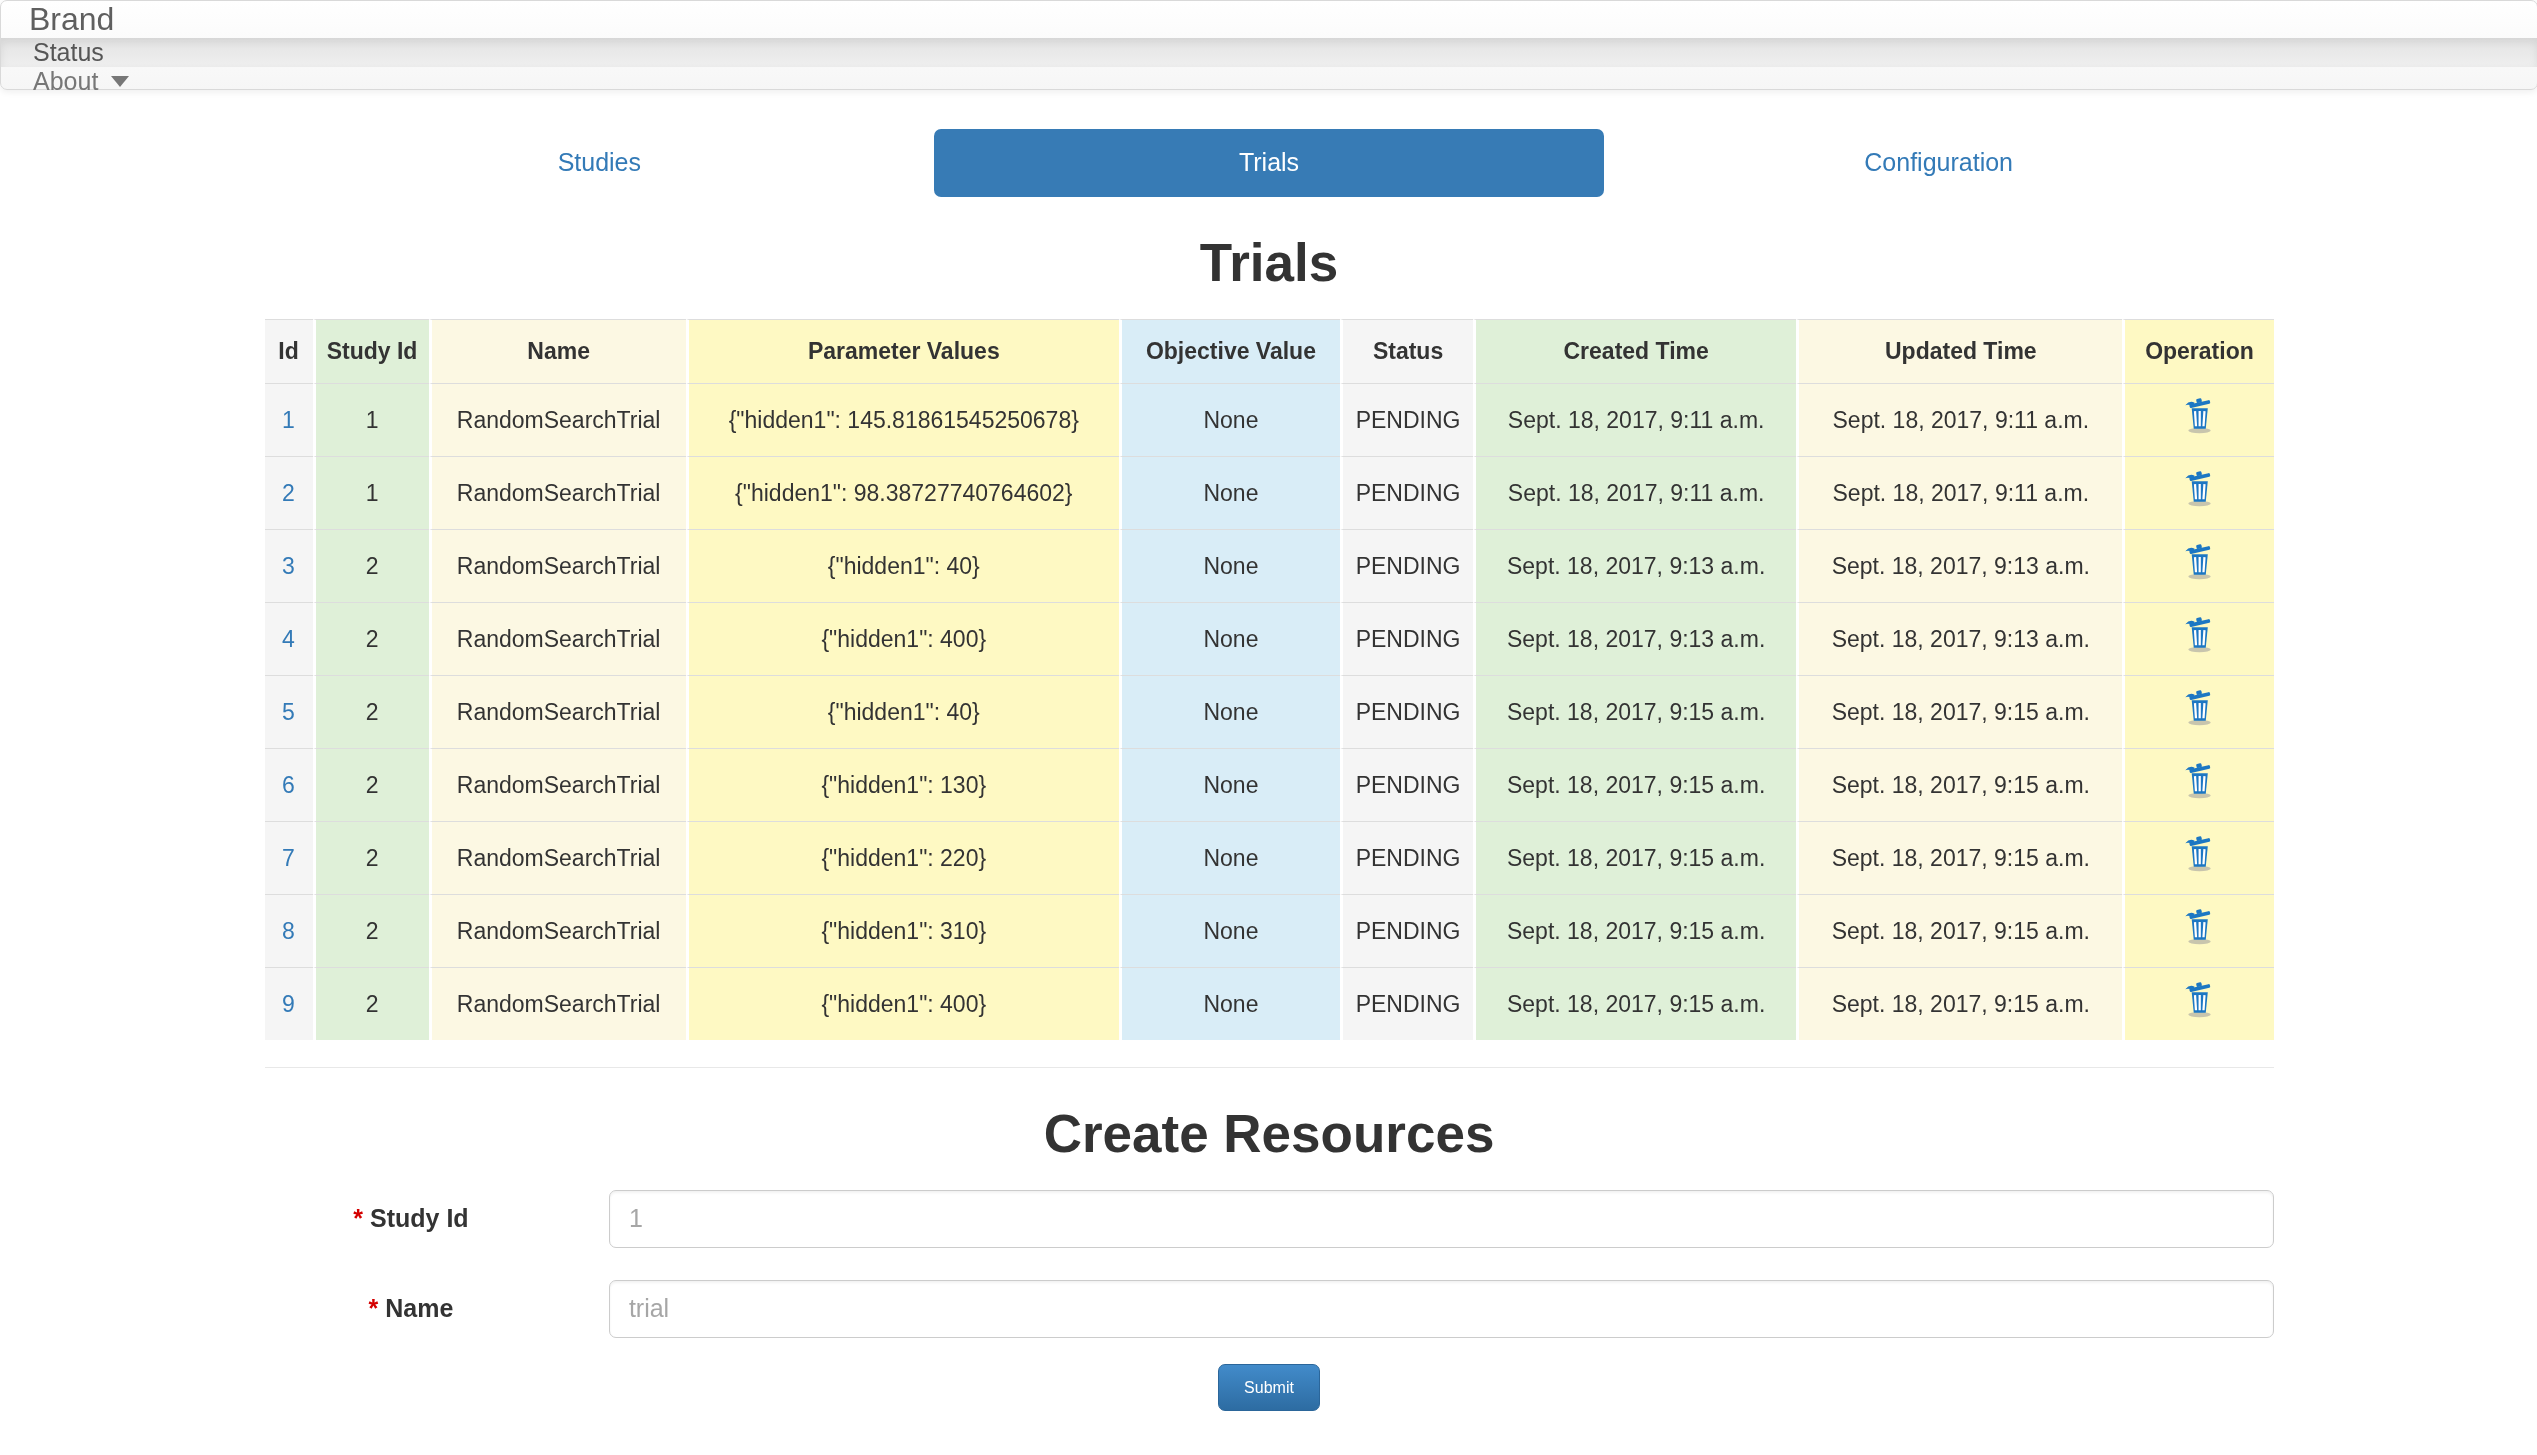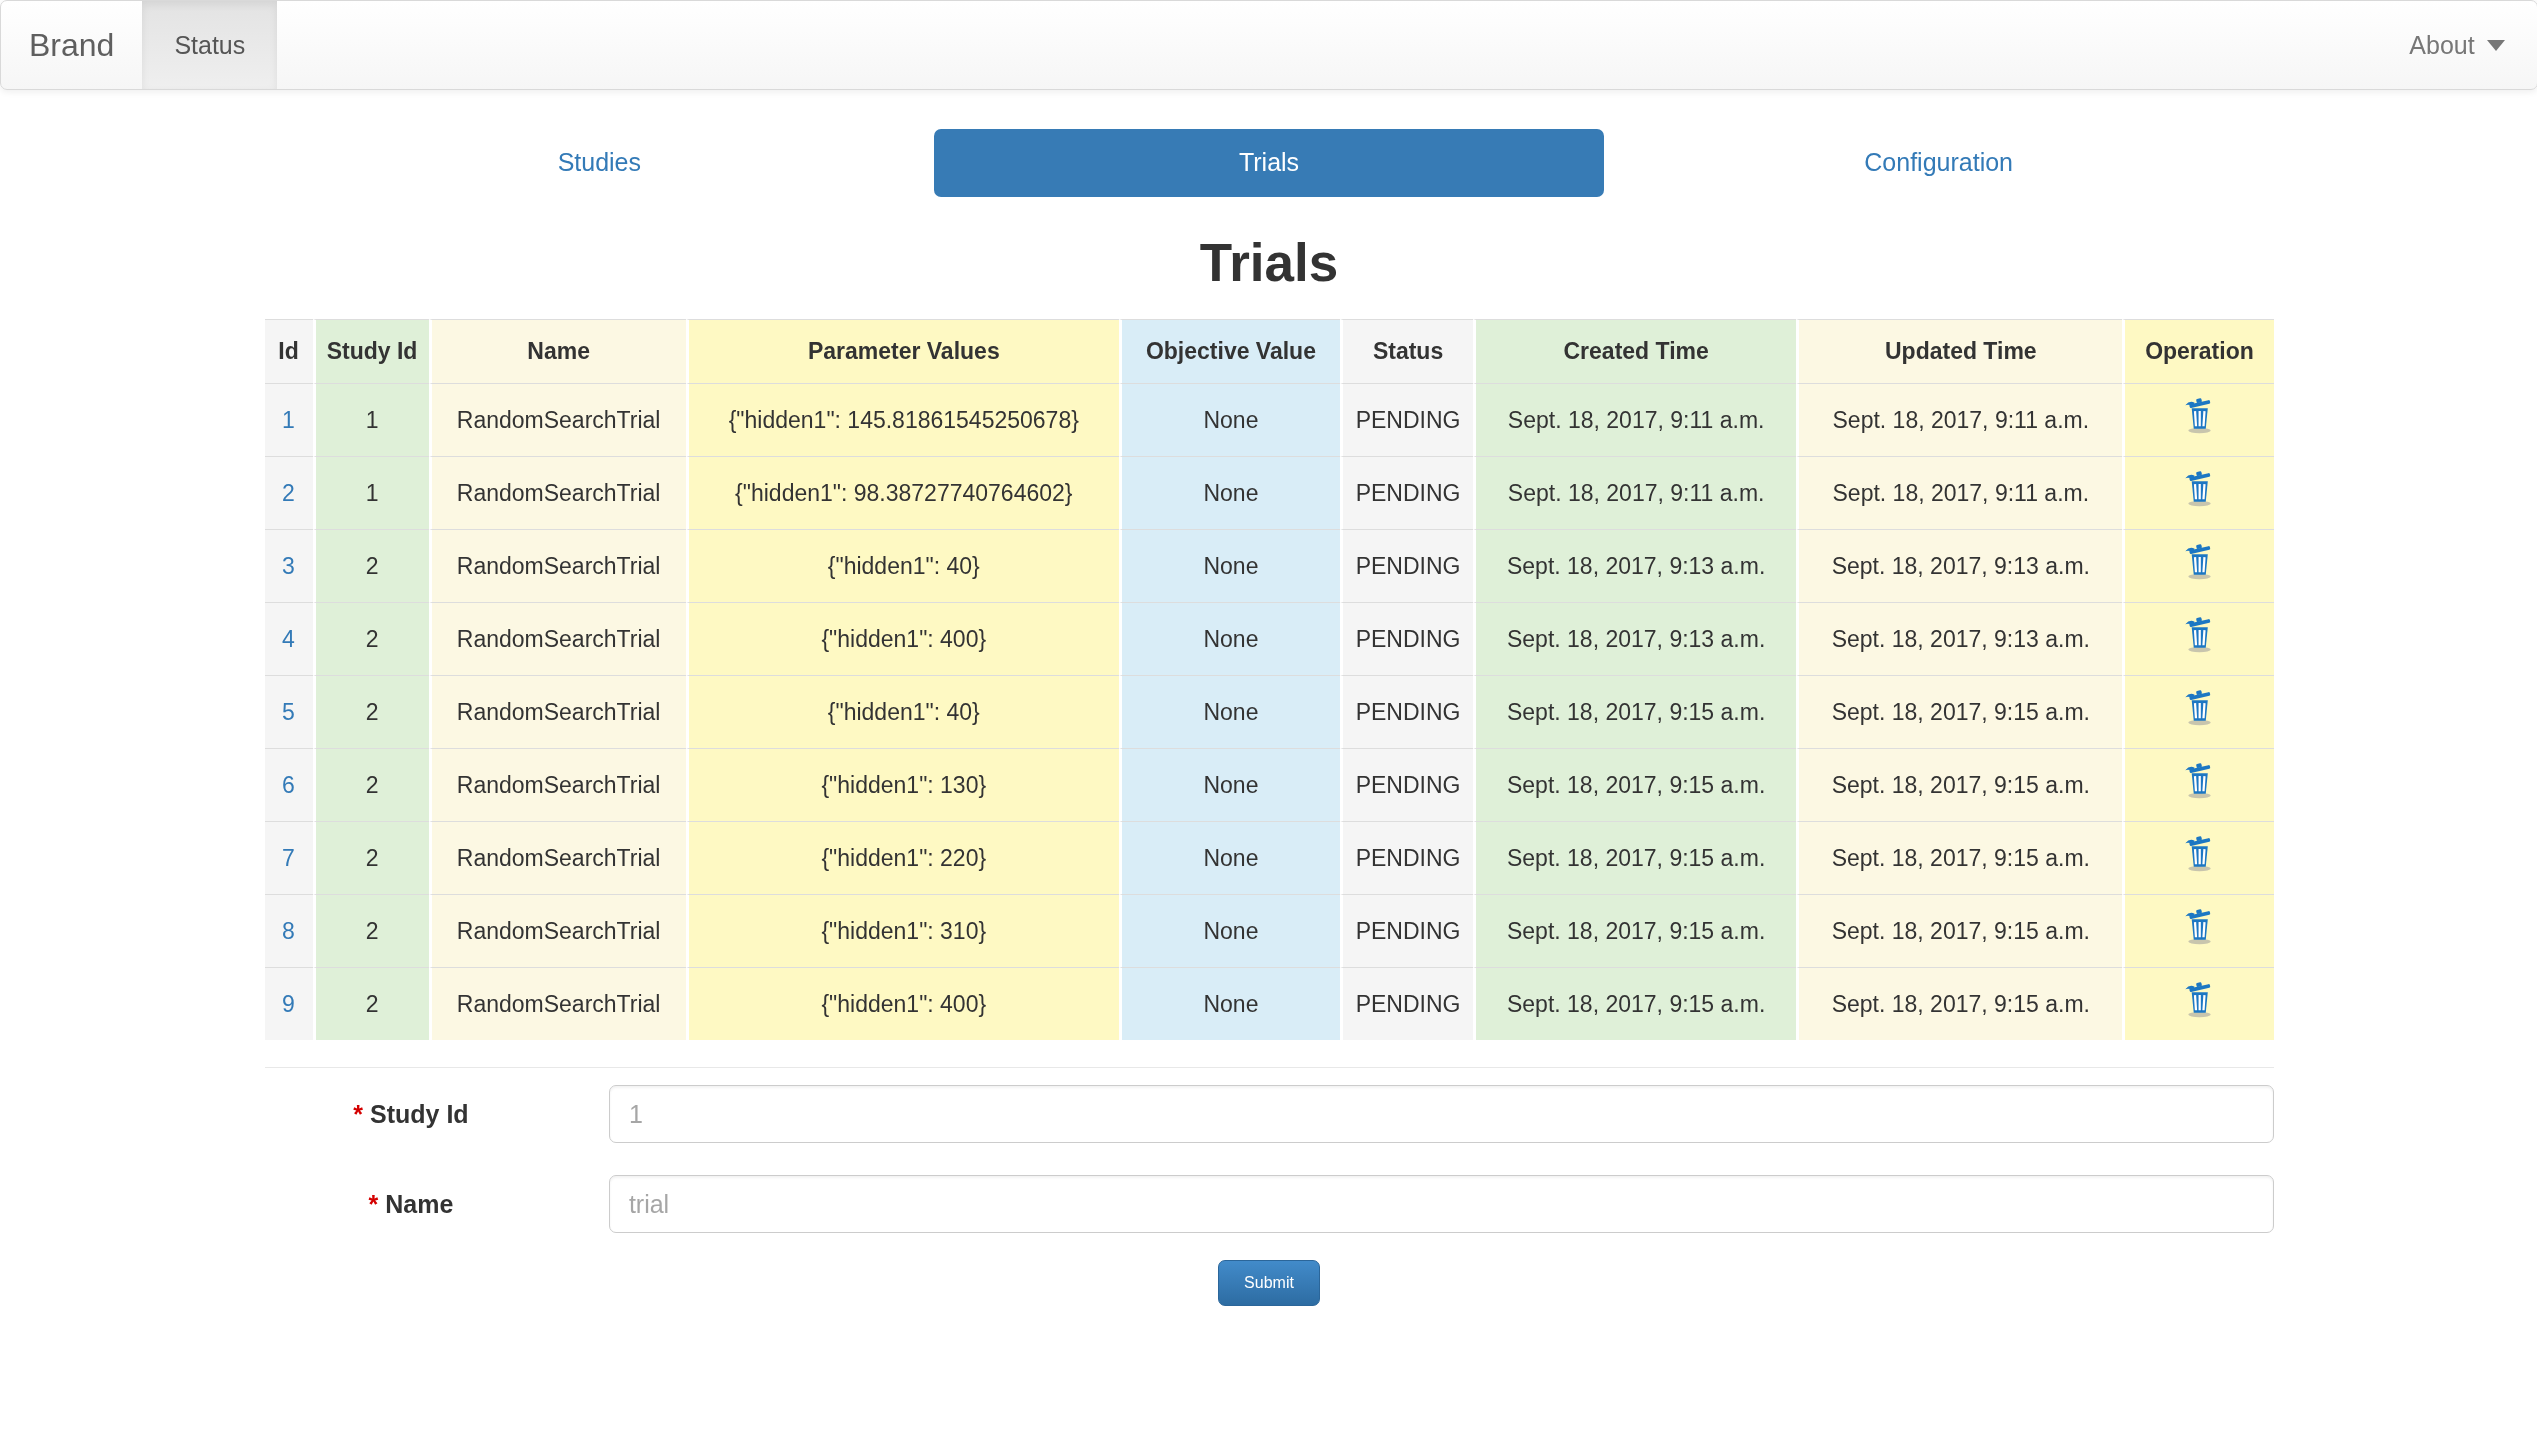--- a/index.html
+++ b/index.html
@@ -12,21 +12,21 @@
     overflow:hidden;
   }
 
   
   .navbar {
     height:90px;
     background:linear-gradient(#ffffff,#f6f6f6);
     border:1.8px solid #d9d9d9;
     border-radius:7px;
     box-shadow:0 1.8px 7px rgba(0,0,0,0.07);
-    display:flex; align-items:stretch;
+    display:flex; align-items:stretch;flex-direction:column;
   }
   .brand {
     display:flex; align-items:center;
     padding:0 28px; font-size:32px; color:#5f5f5f; cursor:pointer;
   }
   .nav-item-active {
     display:flex; align-items:center;
     padding:0 32px; font-size:25px; color:#555;
     background:linear-gradient(#e3e3e3,#efefef);
     box-shadow:inset 0 3.5px 8.8px rgba(0,0,0,0.07);
@@ -404,20 +404,21 @@
             </svg>
           </span>
         </span>
       </td>
     </tr>
   </tbody>
   </table>
 
   <hr class="mid-rule">
 
+  <h2 class="section-title">Create Resources</h2>
 
   <div class="form-row first">
     <label class="form-label">
       <span class="req">*</span>
       <span>Study Id</span>
     </label>
     <input class="text-input" type="text" placeholder="1" style="">
   </div>
 
   <div class="form-row">

